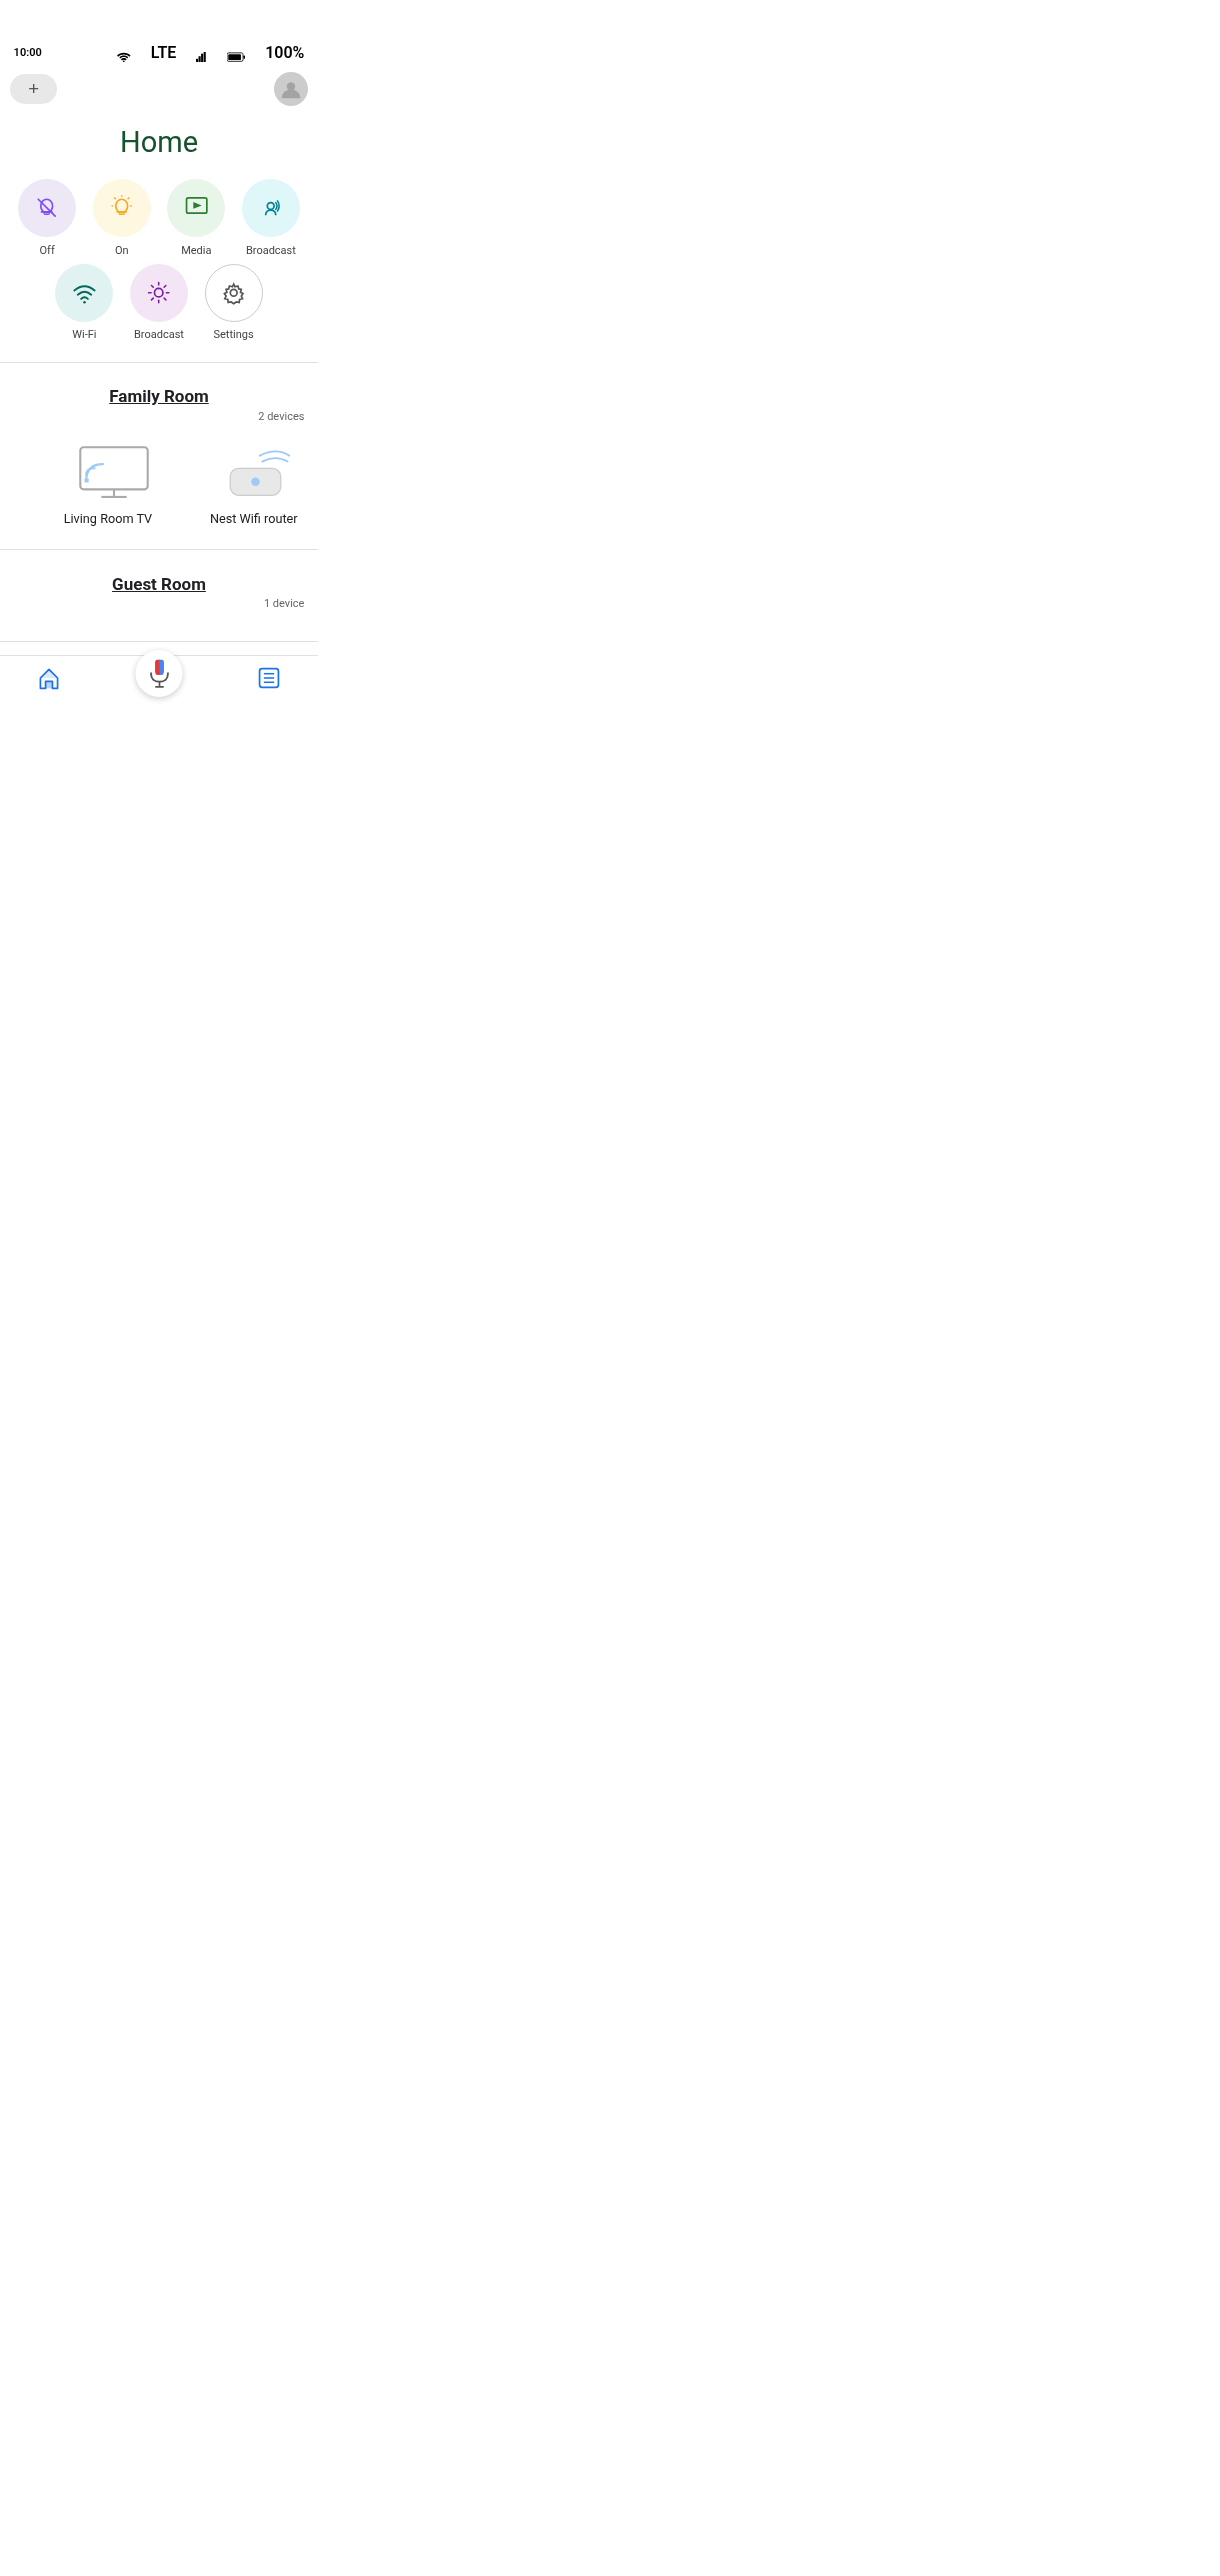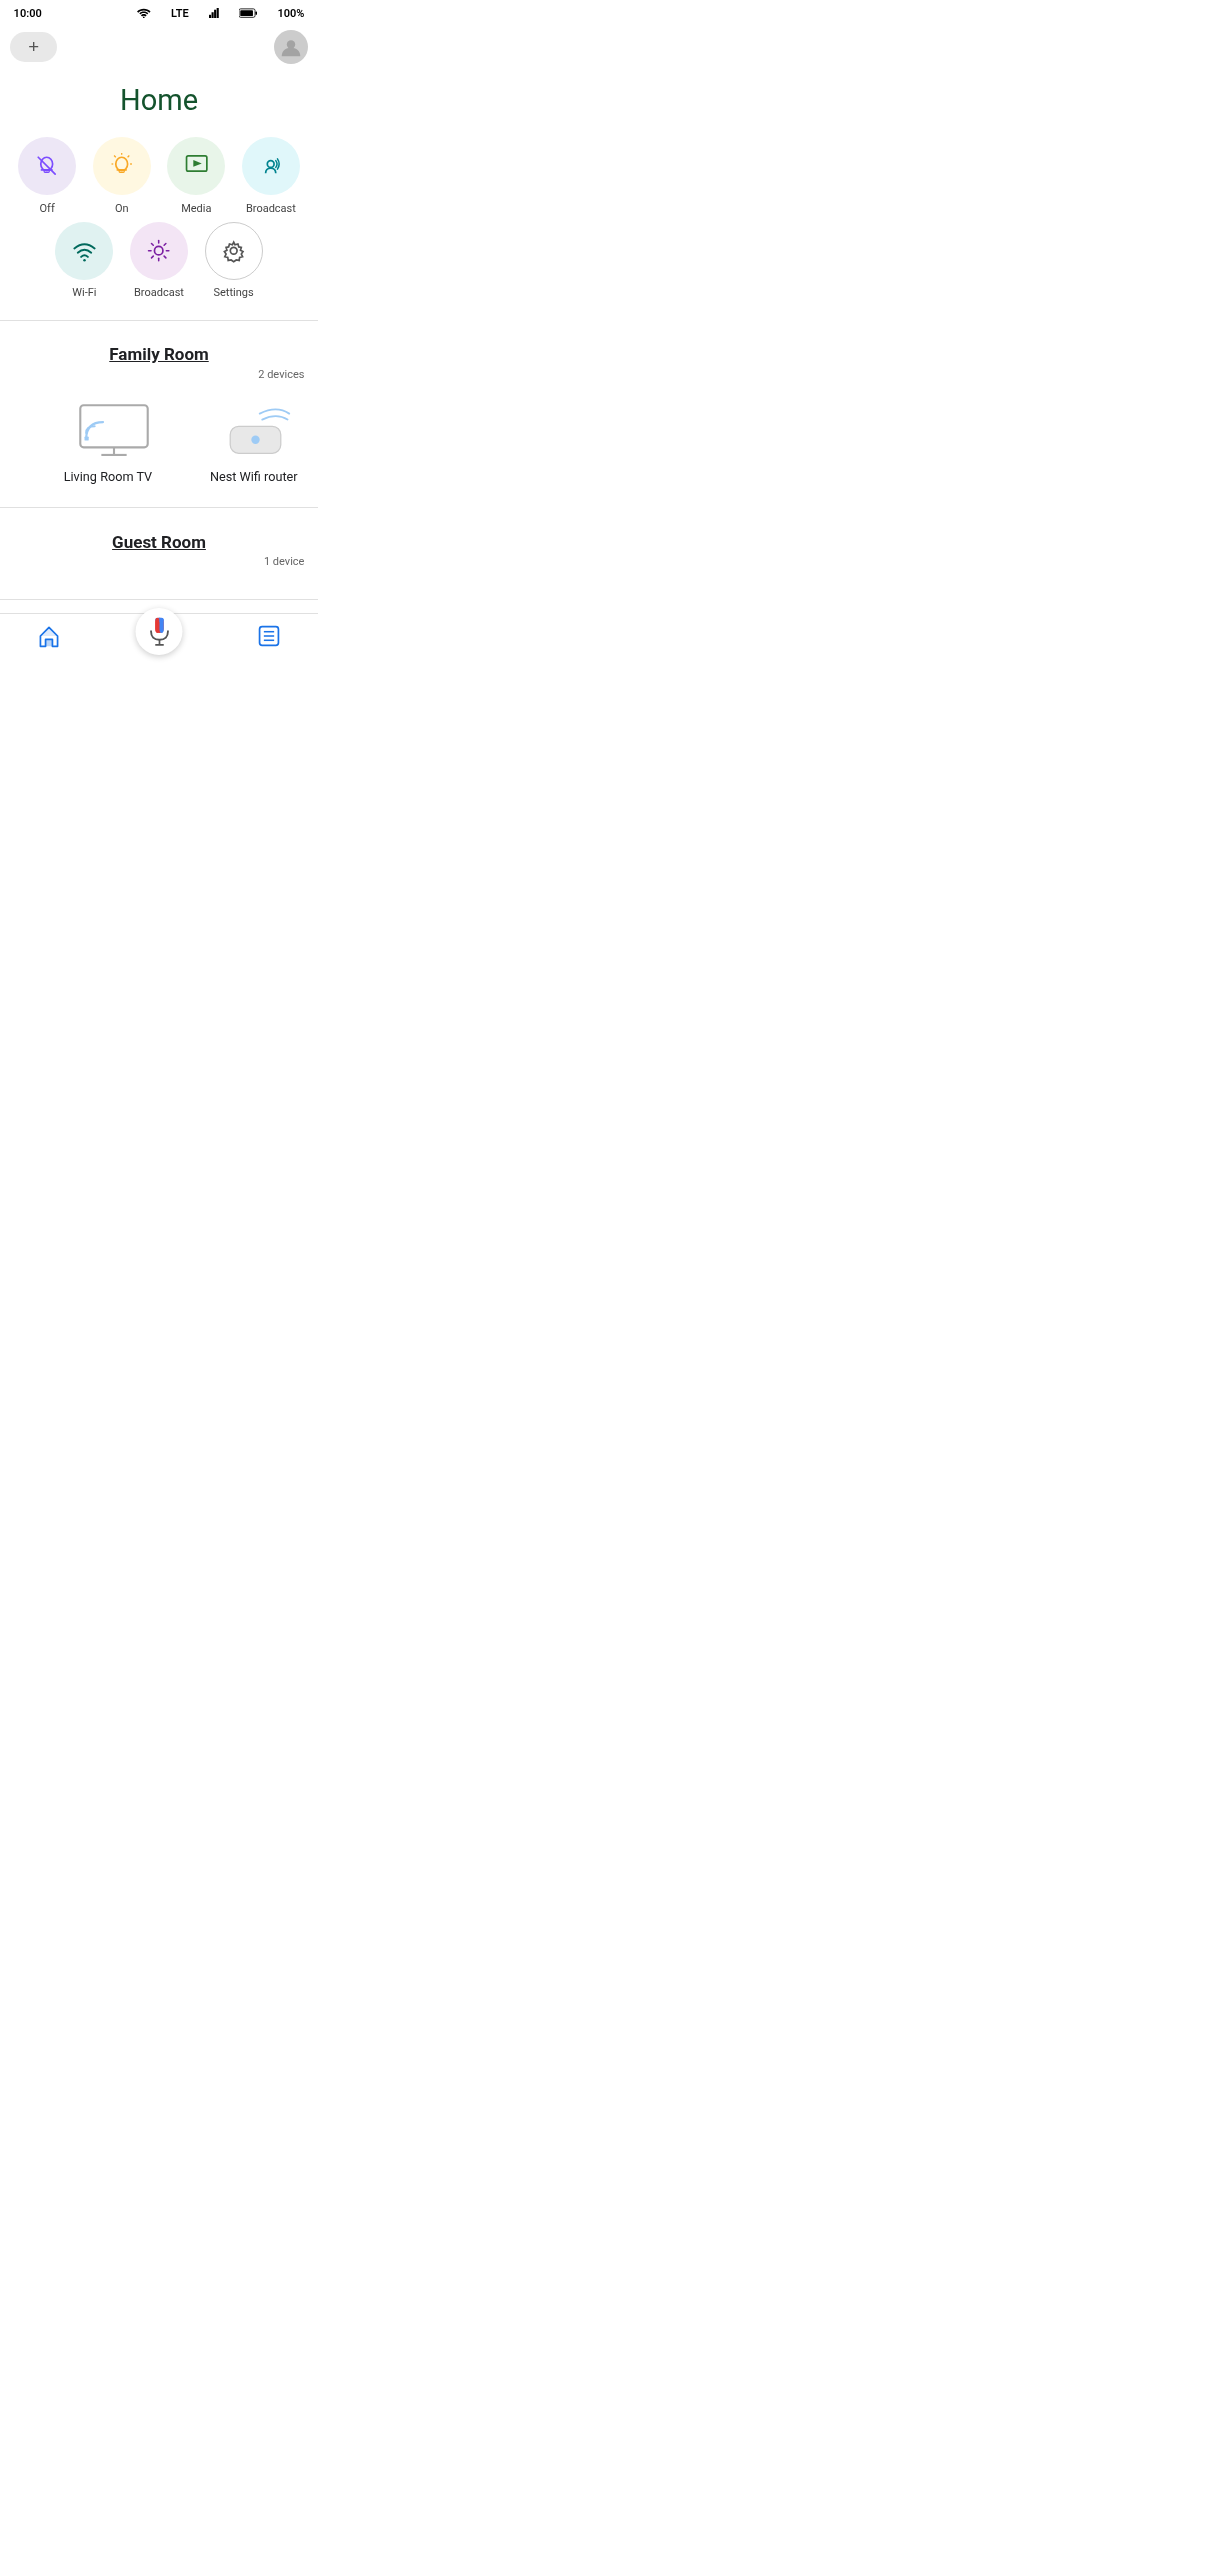--- a/index.html
+++ b/index.html
@@ -15,26 +15,27 @@
 
     
     .status-bar {
       display: flex;
       justify-content: space-between;
       align-items: center;
       padding: 6.8px 13.6px 3.4px;
       font-size: 11px;
       font-weight: 600;
       color: #000;
+      margin-top: 36px;
     }
     .status-right {
       display: flex;
-      align-items: center;
+      align-items: flex-end;
       gap: 20px;
-      font-size: 11px;
+      font-size: 16px;
       font-weight: 600;
     }
 
     
     .header {
       display: flex;
       justify-content: space-between;
       align-items: center;
       padding: 6.8px 10.2px 10.2px;
     }

